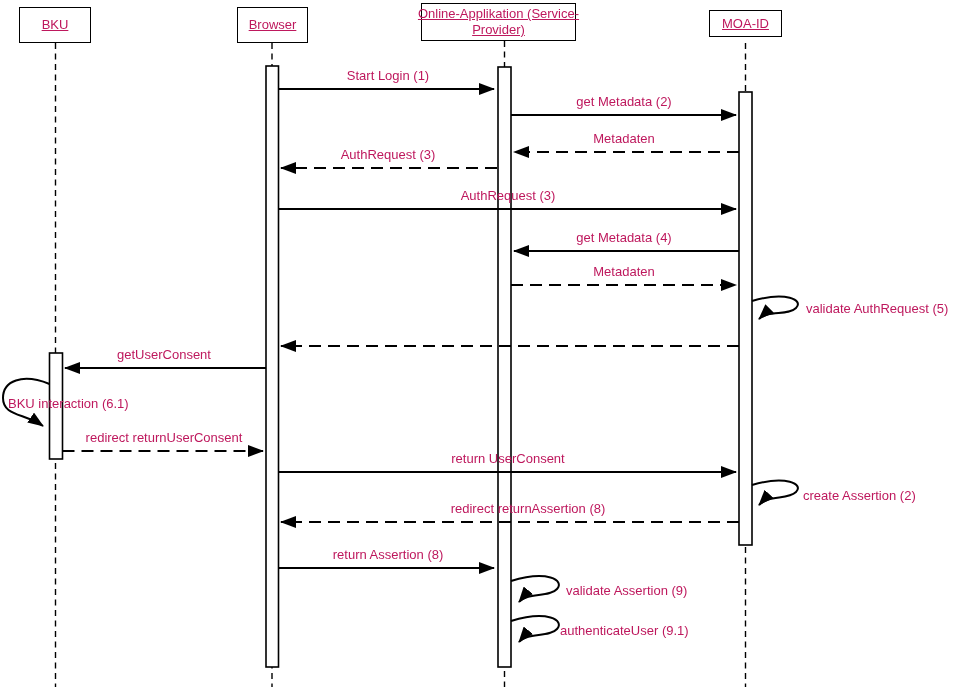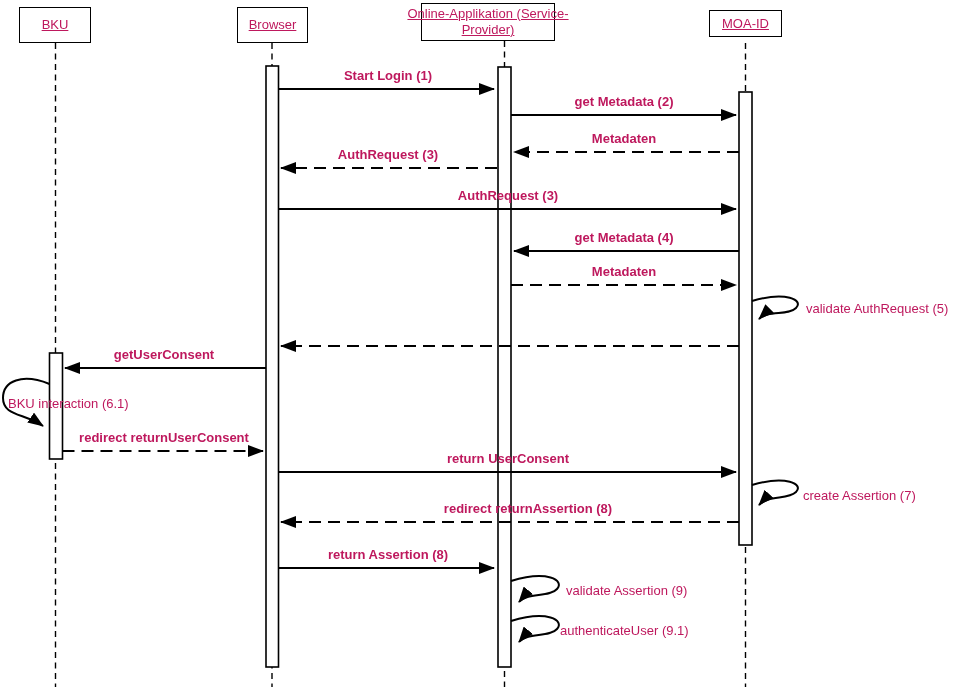--- a/index.html
+++ b/index.html
@@ -30,21 +30,21 @@
     font-size: 13px;
     line-height: 16px;
   }
   .actor-box .aline { text-decoration: underline; white-space: nowrap; }
   .mlabel {
     position: absolute;
     font-size: 13px;
     line-height: 14px;
     white-space: nowrap;
   }
-  .mlabel.center { transform: translateX(-50%); font-weight: bold; }
+  .mlabel.center { transform: translateX(-50%); }
 </style>
 </head>
 <body>
 
 <div class="canvas">
 
   <svg class="wires" width="968" height="687" viewBox="0 0 968 687">
     <defs>
       <marker id="ah" markerUnits="userSpaceOnUse" markerWidth="17" markerHeight="12" refX="15" refY="6" orient="auto">
         <path d="M0,0 L16,6 L0,12 Z" fill="#000"></path>
@@ -80,39 +80,39 @@
     <path class="msg" d="M 511,581 C 547,570 565,580 557,589 C 549,598 527,592 519,602" marker-end="url(#ah)"></path>
     <path class="msg" d="M 511,621 C 547,610 565,620 557,629 C 549,638 527,632 519,642" marker-end="url(#ah)"></path>
   </svg>
 
   <div class="actor-box" style="left:19px;  top:7px;  width:72px;  height:36px;">
     <span class="aline">BKU</span>
   </div>
   <div class="actor-box" style="left:237px; top:7px;  width:71px;  height:36px;">
     <span class="aline">Browser</span>
   </div>
-  <div class="actor-box" style="left:421px; top:3px;  width:134px; height:38px;">
+  <div class="actor-box" style="left:421px; top:3px;  width:155px; height:38px;">
     <span class="aline">Online-Applikation (Service-</span>
     <span class="aline">Provider)</span>
   </div>
   <div class="actor-box" style="left:709px; top:10px; width:73px;  height:27px;">
     <span class="aline">MOA-ID</span>
   </div>
 
   <div class="mlabel center" style="left:388px; top:69px;">Start Login (1)</div>
   <div class="mlabel center" style="left:624px; top:95px;">get Metadata (2)</div>
   <div class="mlabel center" style="left:624px; top:132px;">Metadaten</div>
   <div class="mlabel center" style="left:388px; top:148px;">AuthRequest (3)</div>
   <div class="mlabel center" style="left:508px; top:189px;">AuthRequest (3)</div>
   <div class="mlabel center" style="left:624px; top:231px;">get Metadata (4)</div>
   <div class="mlabel center" style="left:624px; top:265px;">Metadaten</div>
   <div class="mlabel" style="left:806px; top:302px;">validate AuthRequest (5)</div>
   <div class="mlabel center" style="left:164px; top:348px;">getUserConsent</div>
   <div class="mlabel" style="left:8px;   top:397px;text-align:right;">BKU interaction (6.1)</div>
   <div class="mlabel center" style="left:164px; top:431px;">redirect returnUserConsent</div>
   <div class="mlabel center" style="left:508px; top:452px;">return UserConsent</div>
-  <div class="mlabel" style="left:803px; top:489px;">create Assertion (7)</div>
+  <div class="mlabel" style="left:803px; top:489px;">create Assertion (2)</div>
   <div class="mlabel center" style="left:512px; top:502px;padding-left:32px;">redirect returnAssertion (8)</div>
   <div class="mlabel center" style="left:388px; top:548px;">return Assertion (8)</div>
   <div class="mlabel" style="left:566px; top:584px;">validate Assertion (9)</div>
   <div class="mlabel" style="left:560px; top:624px;">authenticateUser (9.1)</div>
 
 </div>
 
 </body></html>

